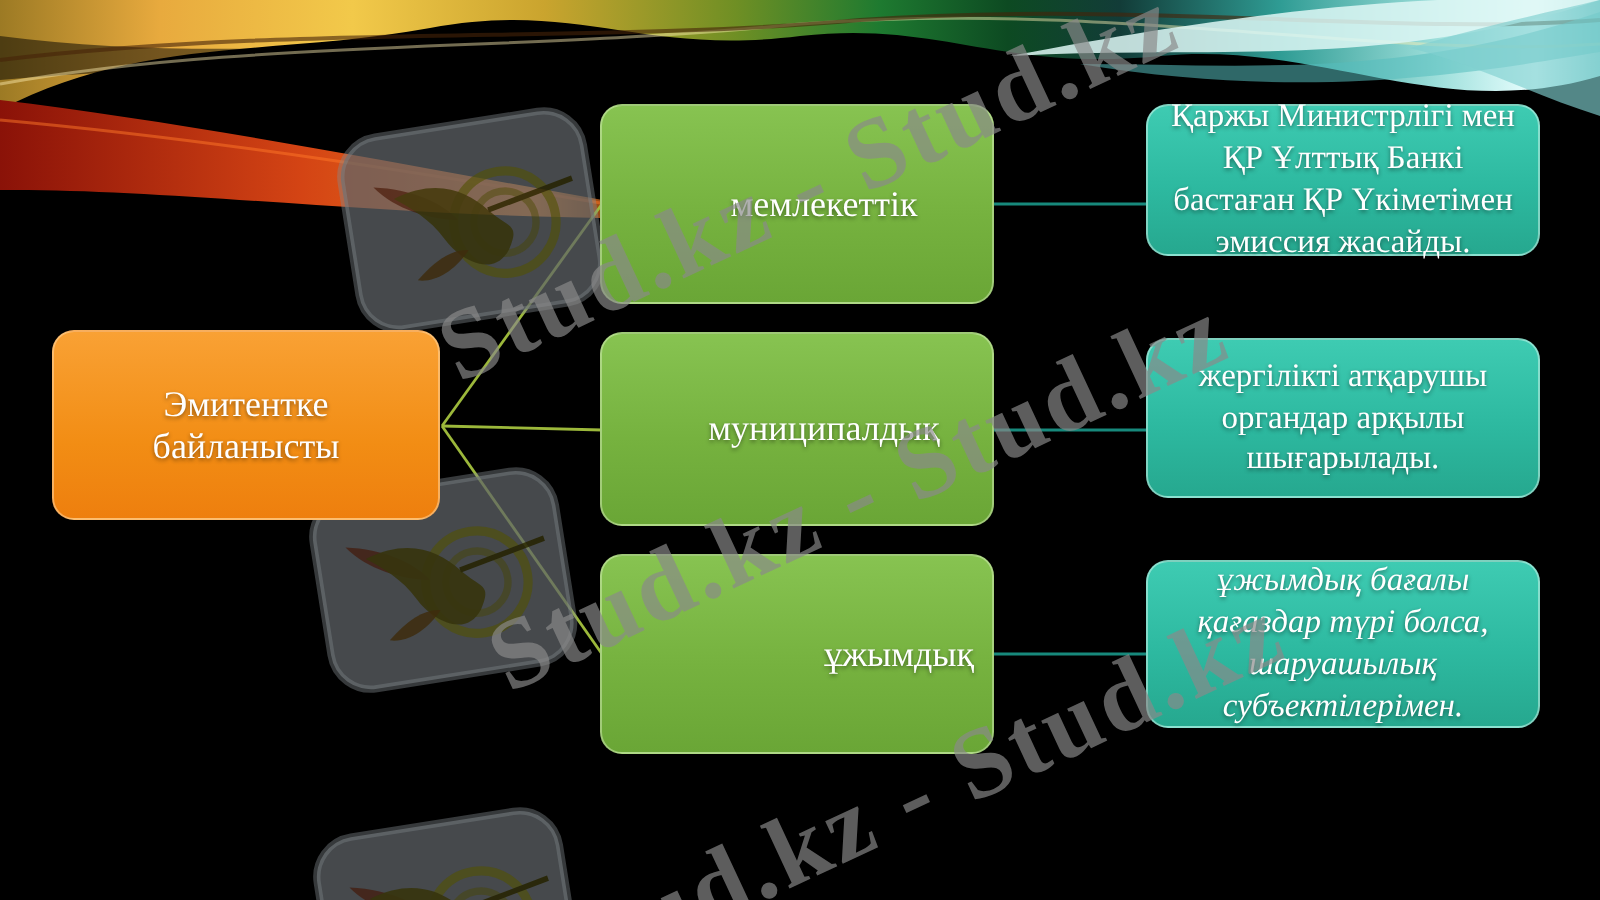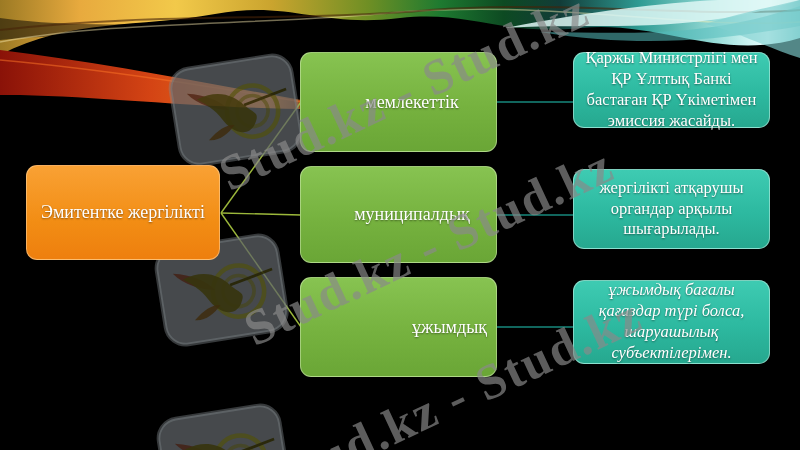--- a/index.html
+++ b/index.html
@@ -121,21 +121,21 @@
       <circle cx="88" cy="60" r="28" stroke="#56561a" stroke-width="5" fill="none" opacity=".85"></circle>
       <circle cx="88" cy="60" r="17" stroke="#4c4c14" stroke-width="4" fill="none" opacity=".6"></circle>
       <path d="M20 30 C40 34 56 44 63 55 C48 52 30 44 20 30 Z" fill="#4a2418" opacity=".85"></path>
       <path d="M30 38 C55 30 70 40 80 52 C90 64 96 62 88 75 C77 90 60 76 54 64 C48 52 38 44 30 38 Z" fill="#3c3a10" opacity=".92"></path>
       <path d="M80 52 L128 42" stroke="#2e2c0c" stroke-width="3"></path>
       <path d="M36 84 C48 74 58 70 66 72 C58 81 46 87 36 84 Z" fill="#44300f" opacity=".85"></path>
     </svg>
   </div>
 
   <div class="box box-root">
-    <span>Эмитентке жергілікті</span>
+    <span>Эмитентке байланысты</span>
   </div>
 
   <div class="box box-branch" style="top:52px;height:100px;">
     <span>мемлекеттік</span>
   </div>
   <div class="box box-branch" style="top:166px;height:97px;">
     <span>муниципалдық</span>
   </div>
   <div class="box box-branch" style="top:277px;height:100px;justify-content:flex-end;">
     <span>ұжымдық</span>

